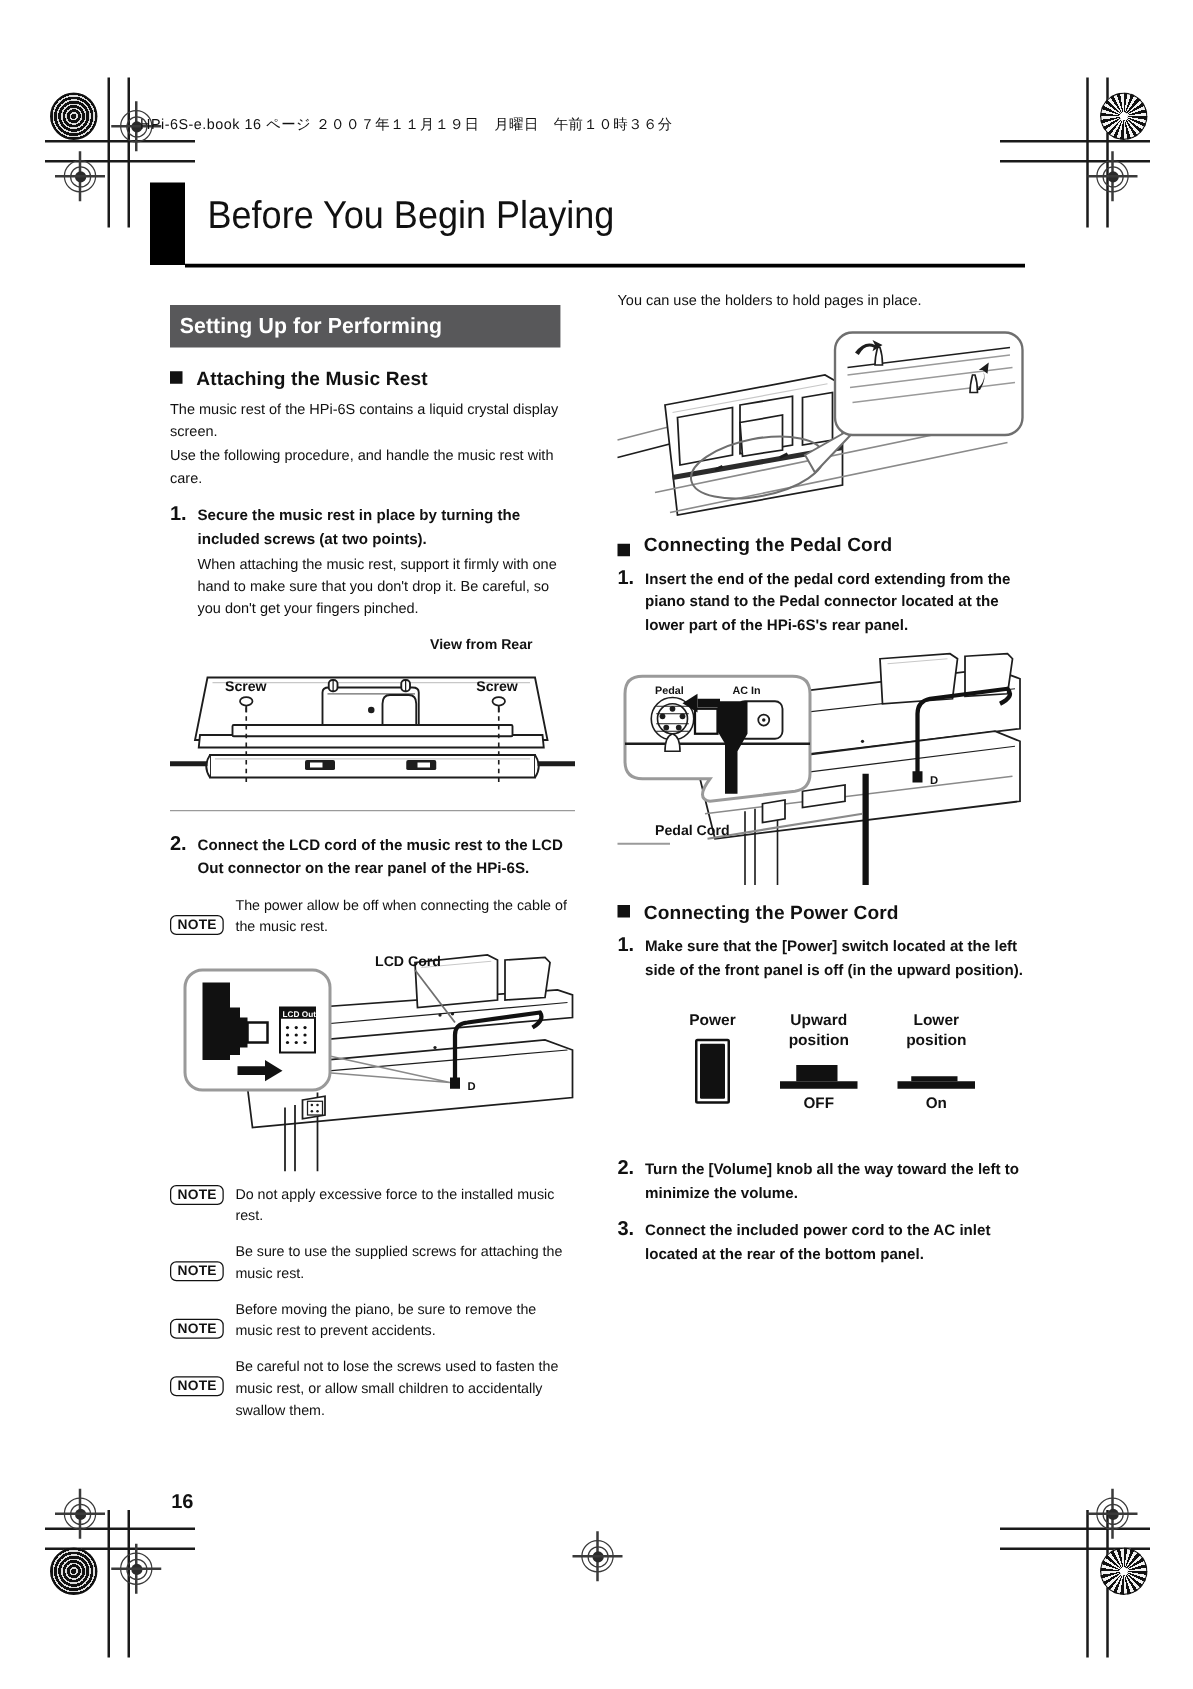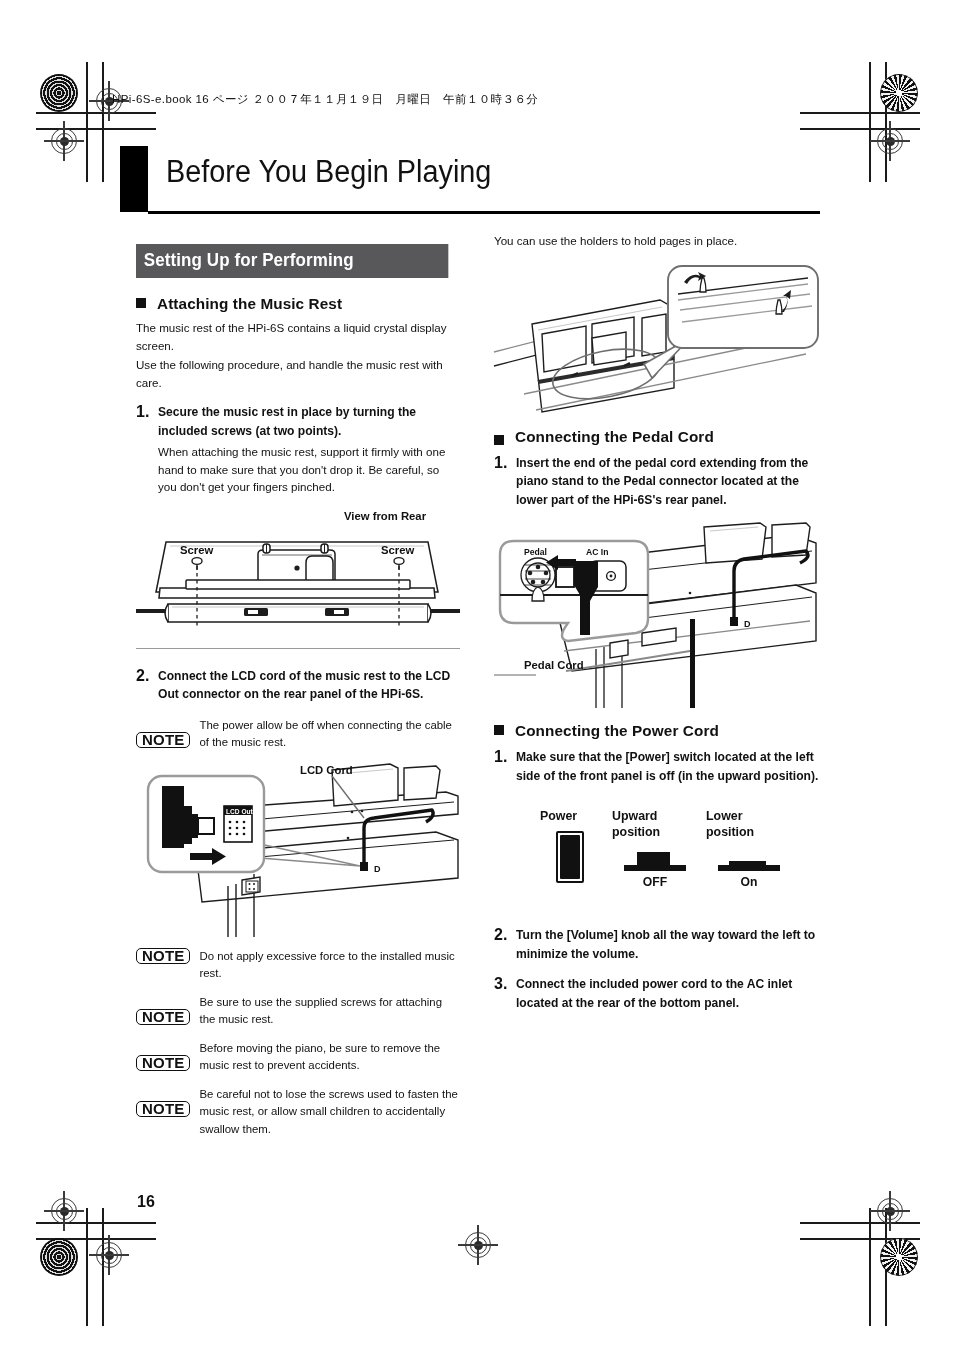--- a/index.html
+++ b/index.html
@@ -213,21 +213,21 @@
   
   .note-row {
     display: flex;
     align-items: flex-start;
     margin-top: 11px;
   }
   .note-badge {
     flex: 0 0 auto;
     border: 1.6px solid #111;
     border-radius: 5px;
-    font-size: 15px;
+    font-size: 11px;
     font-weight: bold;
     letter-spacing: 0.2px;
     padding: 1px 5px 1.5px 5px;
     color: #111;
     line-height: 12px;
     margin-right: 9px;
     background: #fff;
   }
   .note-badge.lowered { margin-top: 15px; }
   .note-text {
@@ -258,21 +258,21 @@
   .power-fig {
     position: relative;
     margin-top: 24px;
     height: 95px;
   }
   .pf-label {
     position: absolute;
     font-size: 12.4px;
     font-weight: bold;
     color: #111;
-    text-align: left;
+    text-align: center;
     line-height: 15.5px;
   }
   .pf-switch-body {
     position: absolute;
     width: 28px;
     height: 52px;
     border: 2px solid #111;
     border-radius: 2px;
     background: #fff;
     padding: 2px;

